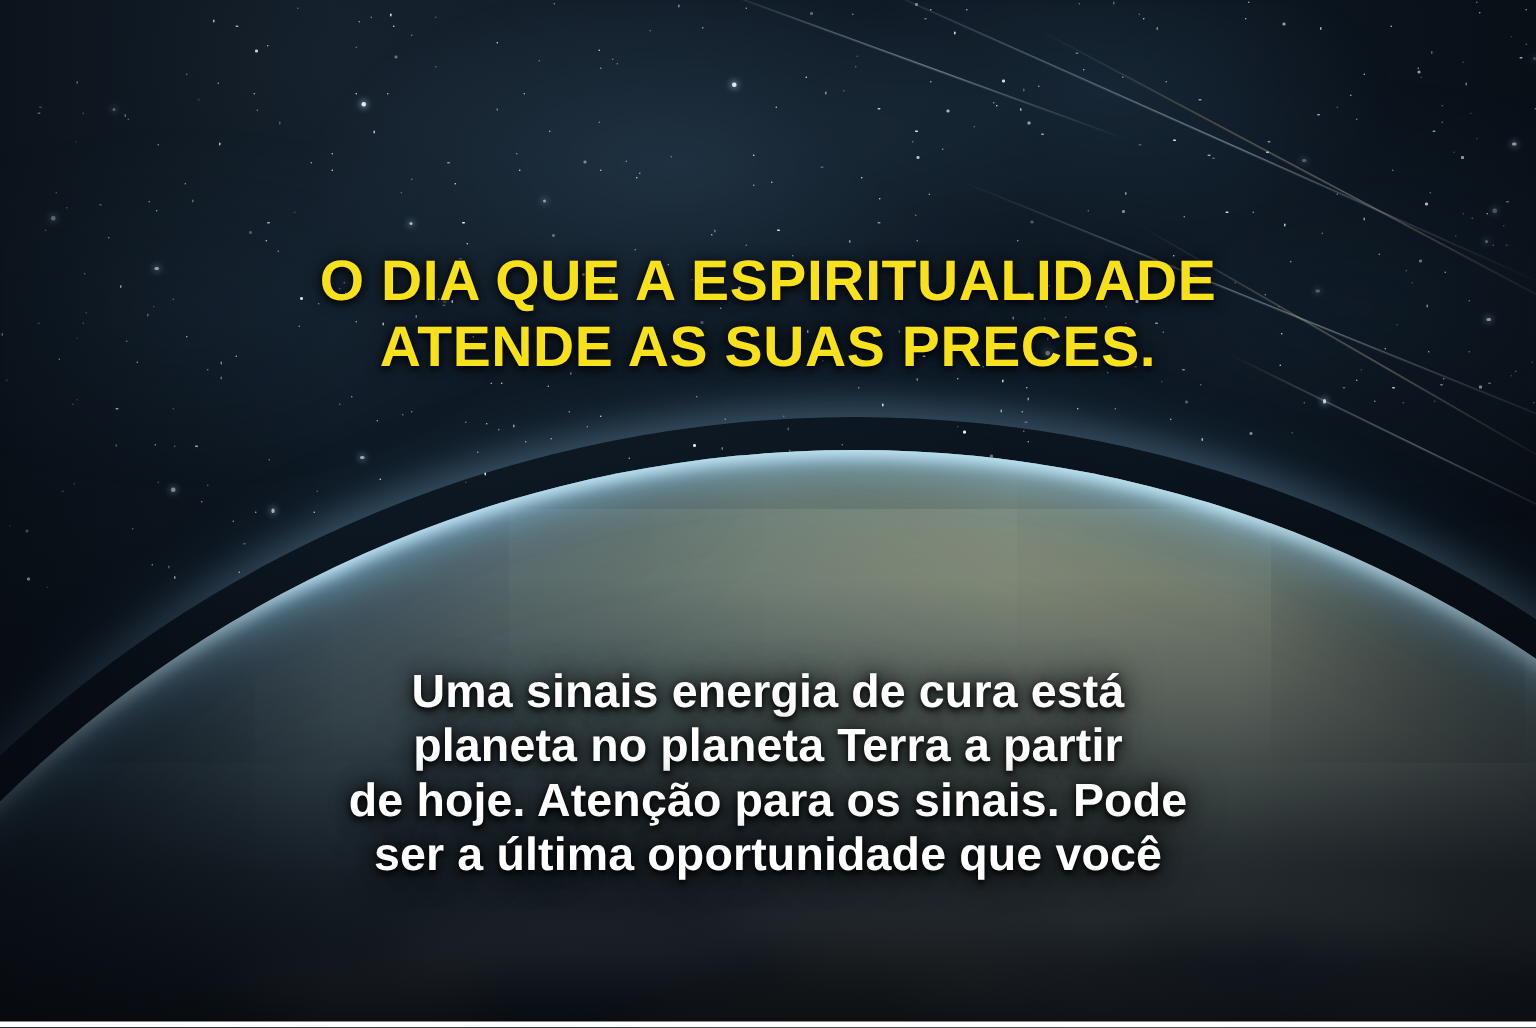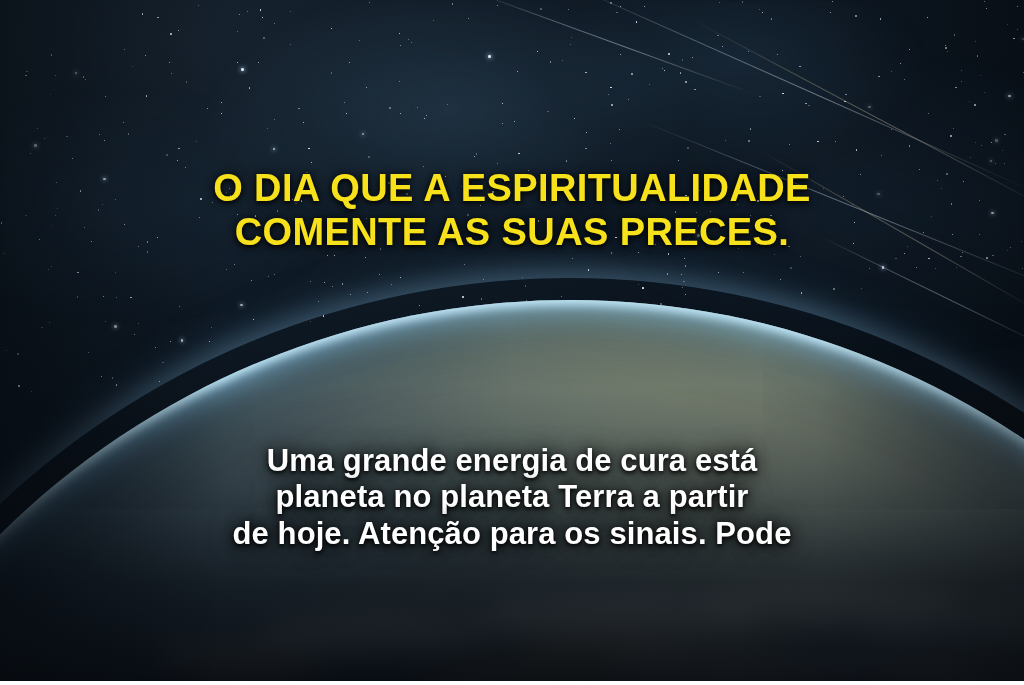--- a/index.html
+++ b/index.html
@@ -723,25 +723,26 @@
   </div>
 
   <div class="vignette-bottom"></div>
   <div class="vignette-edges"></div>
 
   <div class="content">
 
 
     <div class="headline">
       <span class="headline-line">O DIA QUE A ESPIRITUALIDADE</span>
-      <span class="headline-line">COMENTE AS SUAS PRECES.</span>
+      <span class="headline-line">ATENDE AS SUAS PRECES.</span>
     </div>
 
     <div class="body-copy">
-      <span class="body-line">Uma grande energia de cura está</span>
+      <span class="body-line">Uma sinais energia de cura está</span>
       <span class="body-line">planeta no planeta Terra a partir</span>
       <span class="body-line">de hoje. Atenção para os sinais. Pode</span>
+      <span class="body-line">ser a última oportunidade que você</span>
     </div>
 
   </div>
 
   <div class="bottom-strip"></div>
 </div>
 
 </body></html>

